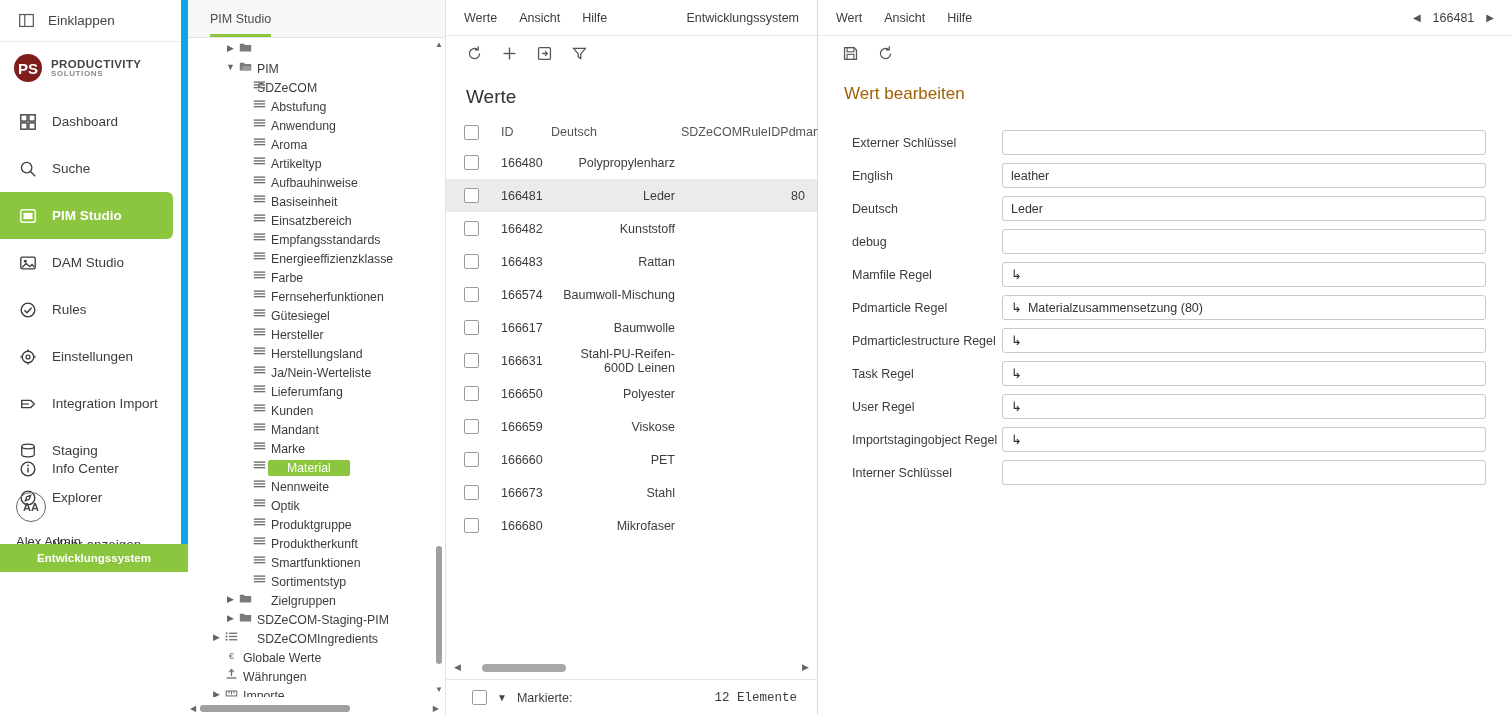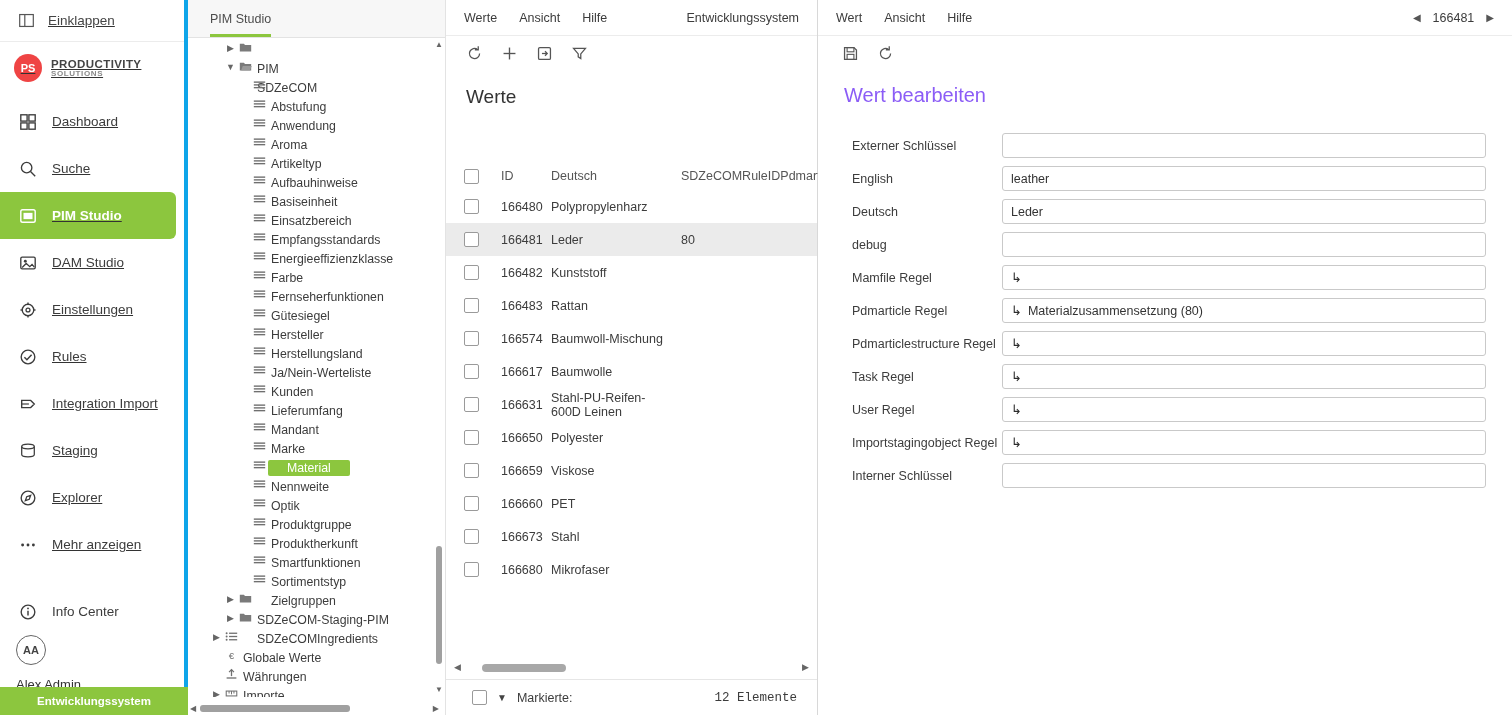--- a/index.html
+++ b/index.html
@@ -9,39 +9,38 @@
     overflow: hidden;
     font-family: "Liberation Sans", sans-serif;
     font-size: 13px;
     color: #333;
     background: #fff;
   }
   .app { display: flex; width: 1512px; height: 715px; }
 
   
   .sidebar {
-    width: 188px; height: 715px;
+    width: 188px; height: 572px;
     background: #fff;
-    border-right: 4px solid #0ea5e9;
+    border-right: 7px solid #0ea5e9;
     position: relative;
     flex: none;
-    text-decoration: underline;
   }
   .sb-collapse {
     height: 42px; display: flex; align-items: center; gap: 12px;
     padding: 0 16px; color: #444; font-size: 13.5px;
     border-bottom: 1px solid #ececec;
   }
   .sb-logo {
     display: flex; align-items: center; gap: 9px;
     padding: 12px 14px 16px 14px;
   }
   .sb-logo-circle {
     width: 28px; height: 28px; border-radius: 50%;
-    background: #ef4444; color: #fff; font-size: 11px; font-weight: bold;
+    background: #7f1d1d; color: #fff; font-size: 15px; font-weight: bold;
     display: flex; align-items: center; justify-content: center;
     flex: none;
   }
   .sb-logo-text { line-height: 1.05; }
   .sb-logo-text .l1 { font-size: 11.5px; font-weight: bold; color: #444; letter-spacing: .4px; }
   .sb-logo-text .l2 { font-size: 8px; font-weight: bold; color: #8a8a8a; letter-spacing: .6px; }
 
   .sb-item {
     height: 47px; display: flex; align-items: center; gap: 14px;
     padding: 0 18px; color: #3c3c3c; font-size: 13.5px;
@@ -122,29 +121,29 @@
   }
   .menubar .spacer { flex: 1; }
   .toolbar {
     height: 34px; display: flex; align-items: center; gap: 18px; padding: 0 20px;
     color: #555;
   }
   .tb-btn { cursor: pointer; display: flex; align-items: center; }
   .values-title { font-size: 19px; color: #333; padding: 16px 20px 10px 20px; }
   .vheader {
     display: flex; align-items: center; height: 28px; font-size: 12.5px; color: #555;
-    padding: 0 12px 0 18px; font-weight: normal; margin-top: 44px;
+    padding: 0 12px 0 18px; font-weight: normal;
   }
   .cb {
     width: 15px; height: 15px; border: 1px solid #9a9a9a; border-radius: 2px;
     background: #fff; flex: none;
   }
   .vrow {
     display: flex; align-items: center; height: 33px; font-size: 12.5px; color: #3c3c3c;
-    padding: 0 12px 0 18px; cursor: pointer;
+    padding: 0 12px 0 18px; cursor: pointer; text-align: right;
   }
   .vrow.selected { background: #ebebeb; }
   .c-id { width: 56px; padding-left: 22px; flex: none; }
   .c-de { flex: 1; padding-left: 16px; }
   .c-rule { width: 130px; padding-left: 6px; flex: none; }
   .vheader .c-rule { width: 130px; }
   .values-hscroll {
     position: absolute; left: 8px; right: 8px; bottom: 42px; height: 10px;
   }
   .values-hscroll .thumb { position: absolute; top: 1px; left: 28px; width: 84px; height: 8px; background: #a8a8a8; border-radius: 4px; }
@@ -153,21 +152,21 @@
     position: absolute; left: 0; right: 0; bottom: 0; height: 36px;
     border-top: 1px solid #e6e6e6; display: flex; align-items: center;
     padding: 0 20px 0 26px; font-size: 12.5px; color: #3c3c3c; gap: 10px;
   }
   .values-footer .count { margin-left: auto; font-family: Liberation Mono, monospace; }
 
   
   .detail { flex: 1; height: 715px; position: relative; background: #fff; }
   .detail .menubar { justify-content: flex-start; }
   .detail-nav { display: flex; align-items: center; gap: 12px; font-size: 12.5px; color: #3c3c3c; }
-  .detail-title { font-size: 20px; color: #8b5cf6; padding: 14px 0 22px 26px; }
+  .detail-title { font-size: 17px; color: #a16207; padding: 14px 0 22px 26px; }
   .form { padding: 0 26px 0 26px; }
   .frow { display: flex; align-items: center; height: 33px; margin-left: 8px; }
   .flabel { width: 150px; font-size: 12.5px; color: #3c3c3c; flex: none; }
   .finput {
     flex: 1; height: 25px; border: 1px solid #c9c9c9; border-radius: 3px;
     background: #fff; display: flex; align-items: center; padding: 0 8px;
     font-size: 12.5px; color: #333; max-width: 496px;
   }
   .finput .arr { color: #2c2c2c; margin-right: 6px; font-size: 13px; }
 </style>
@@ -229,49 +228,49 @@
 
     <div class="sb-item">
       <span class="sb-icon">
         <svg width="18" height="18" viewBox="0 0 20 20">
             <rect x="2" y="3.5" width="16" height="13" rx="1.5" fill="none" stroke="#3c3c3c" stroke-width="1.5"></rect>
             <circle cx="7" cy="8" r="1.6" fill="#3c3c3c"></circle>
             <path d="M3.5 15 L8 10.5 L12 14 L14.5 11.5 L17 14.5" fill="none" stroke="#3c3c3c" stroke-width="1.4"></path>
           </svg>
       </span>
       <span>DAM Studio</span>
+    </div>
+
+    <div class="sb-item">
+      <span class="sb-icon">
+        <svg width="18" height="18" viewBox="0 0 20 20">
+            <circle cx="10" cy="10" r="7.6" fill="none" stroke="#3c3c3c" stroke-width="1.5"></circle>
+            <path d="M6 10.2 L8.8 13 L14 7.4" fill="none" stroke="#3c3c3c" stroke-width="1.6"></path>
+          </svg>
+      </span>
+      <span>Rules</span>
     </div>
 
     <div class="sb-item">
       <span class="sb-icon">
         <svg width="18" height="18" viewBox="0 0 20 20">
             <circle cx="10" cy="10" r="6.4" fill="none" stroke="#3c3c3c" stroke-width="1.5"></circle>
             <circle cx="10" cy="10" r="2.2" fill="none" stroke="#3c3c3c" stroke-width="1.4"></circle>
             <line x1="10" y1="1.6" x2="10" y2="4" stroke="#3c3c3c" stroke-width="1.5"></line>
             <line x1="10" y1="16" x2="10" y2="18.4" stroke="#3c3c3c" stroke-width="1.5"></line>
             <line x1="1.6" y1="10" x2="4" y2="10" stroke="#3c3c3c" stroke-width="1.5"></line>
             <line x1="16" y1="10" x2="18.4" y2="10" stroke="#3c3c3c" stroke-width="1.5"></line>
           </svg>
       </span>
       <span>Einstellungen</span>
     </div>
 
     <div class="sb-item">
       <span class="sb-icon">
         <svg width="18" height="18" viewBox="0 0 20 20">
-            <circle cx="10" cy="10" r="7.6" fill="none" stroke="#3c3c3c" stroke-width="1.5"></circle>
-            <path d="M6 10.2 L8.8 13 L14 7.4" fill="none" stroke="#3c3c3c" stroke-width="1.6"></path>
-          </svg>
-      </span>
-      <span>Rules</span>
-    </div>
-
-    <div class="sb-item">
-      <span class="sb-icon">
-        <svg width="18" height="18" viewBox="0 0 20 20">
             <path d="M3 6 H13 L17 10 L13 14 H3 Z" fill="none" stroke="#3c3c3c" stroke-width="1.5"></path>
             <line x1="3" y1="10" x2="11" y2="10" stroke="#3c3c3c" stroke-width="1.3"></line>
           </svg>
       </span>
       <span>Integration Import</span>
     </div>
 
     <div class="sb-item">
       <span class="sb-icon">
         <svg width="18" height="18" viewBox="0 0 20 20">
@@ -531,33 +530,33 @@
         <div class="tnode">
           <span style="width: 50px; flex: 0 0 auto;"></span>
           <span class="tw"></span>
           <span class="ticon">
             <svg width="13" height="13" viewBox="0 0 16 16">
               <rect x="1" y="3" width="14" height="1.7" fill="#6f6f6f"></rect>
               <rect x="1" y="6.4" width="14" height="1.7" fill="#6f6f6f"></rect>
               <rect x="1" y="9.8" width="14" height="1.7" fill="#6f6f6f"></rect>
             </svg>
           </span>
+          <span class="tlabel">Lieferumfang</span>
+        </div>
+        <div class="tnode">
+          <span style="width: 50px; flex: 0 0 auto;"></span>
+          <span class="tw"></span>
+          <span class="ticon">
+            <svg width="13" height="13" viewBox="0 0 16 16">
+              <rect x="1" y="3" width="14" height="1.7" fill="#6f6f6f"></rect>
+              <rect x="1" y="6.4" width="14" height="1.7" fill="#6f6f6f"></rect>
+              <rect x="1" y="9.8" width="14" height="1.7" fill="#6f6f6f"></rect>
+            </svg>
+          </span>
           <span class="tlabel">Kunden</span>
-        </div>
-        <div class="tnode">
-          <span style="width: 50px; flex: 0 0 auto;"></span>
-          <span class="tw"></span>
-          <span class="ticon">
-            <svg width="13" height="13" viewBox="0 0 16 16">
-              <rect x="1" y="3" width="14" height="1.7" fill="#6f6f6f"></rect>
-              <rect x="1" y="6.4" width="14" height="1.7" fill="#6f6f6f"></rect>
-              <rect x="1" y="9.8" width="14" height="1.7" fill="#6f6f6f"></rect>
-            </svg>
-          </span>
-          <span class="tlabel">Lieferumfang</span>
         </div>
         <div class="tnode">
           <span style="width: 50px; flex: 0 0 auto;"></span>
           <span class="tw"></span>
           <span class="ticon">
             <svg width="13" height="13" viewBox="0 0 16 16">
               <rect x="1" y="3" width="14" height="1.7" fill="#6f6f6f"></rect>
               <rect x="1" y="6.4" width="14" height="1.7" fill="#6f6f6f"></rect>
               <rect x="1" y="9.8" width="14" height="1.7" fill="#6f6f6f"></rect>
             </svg>

